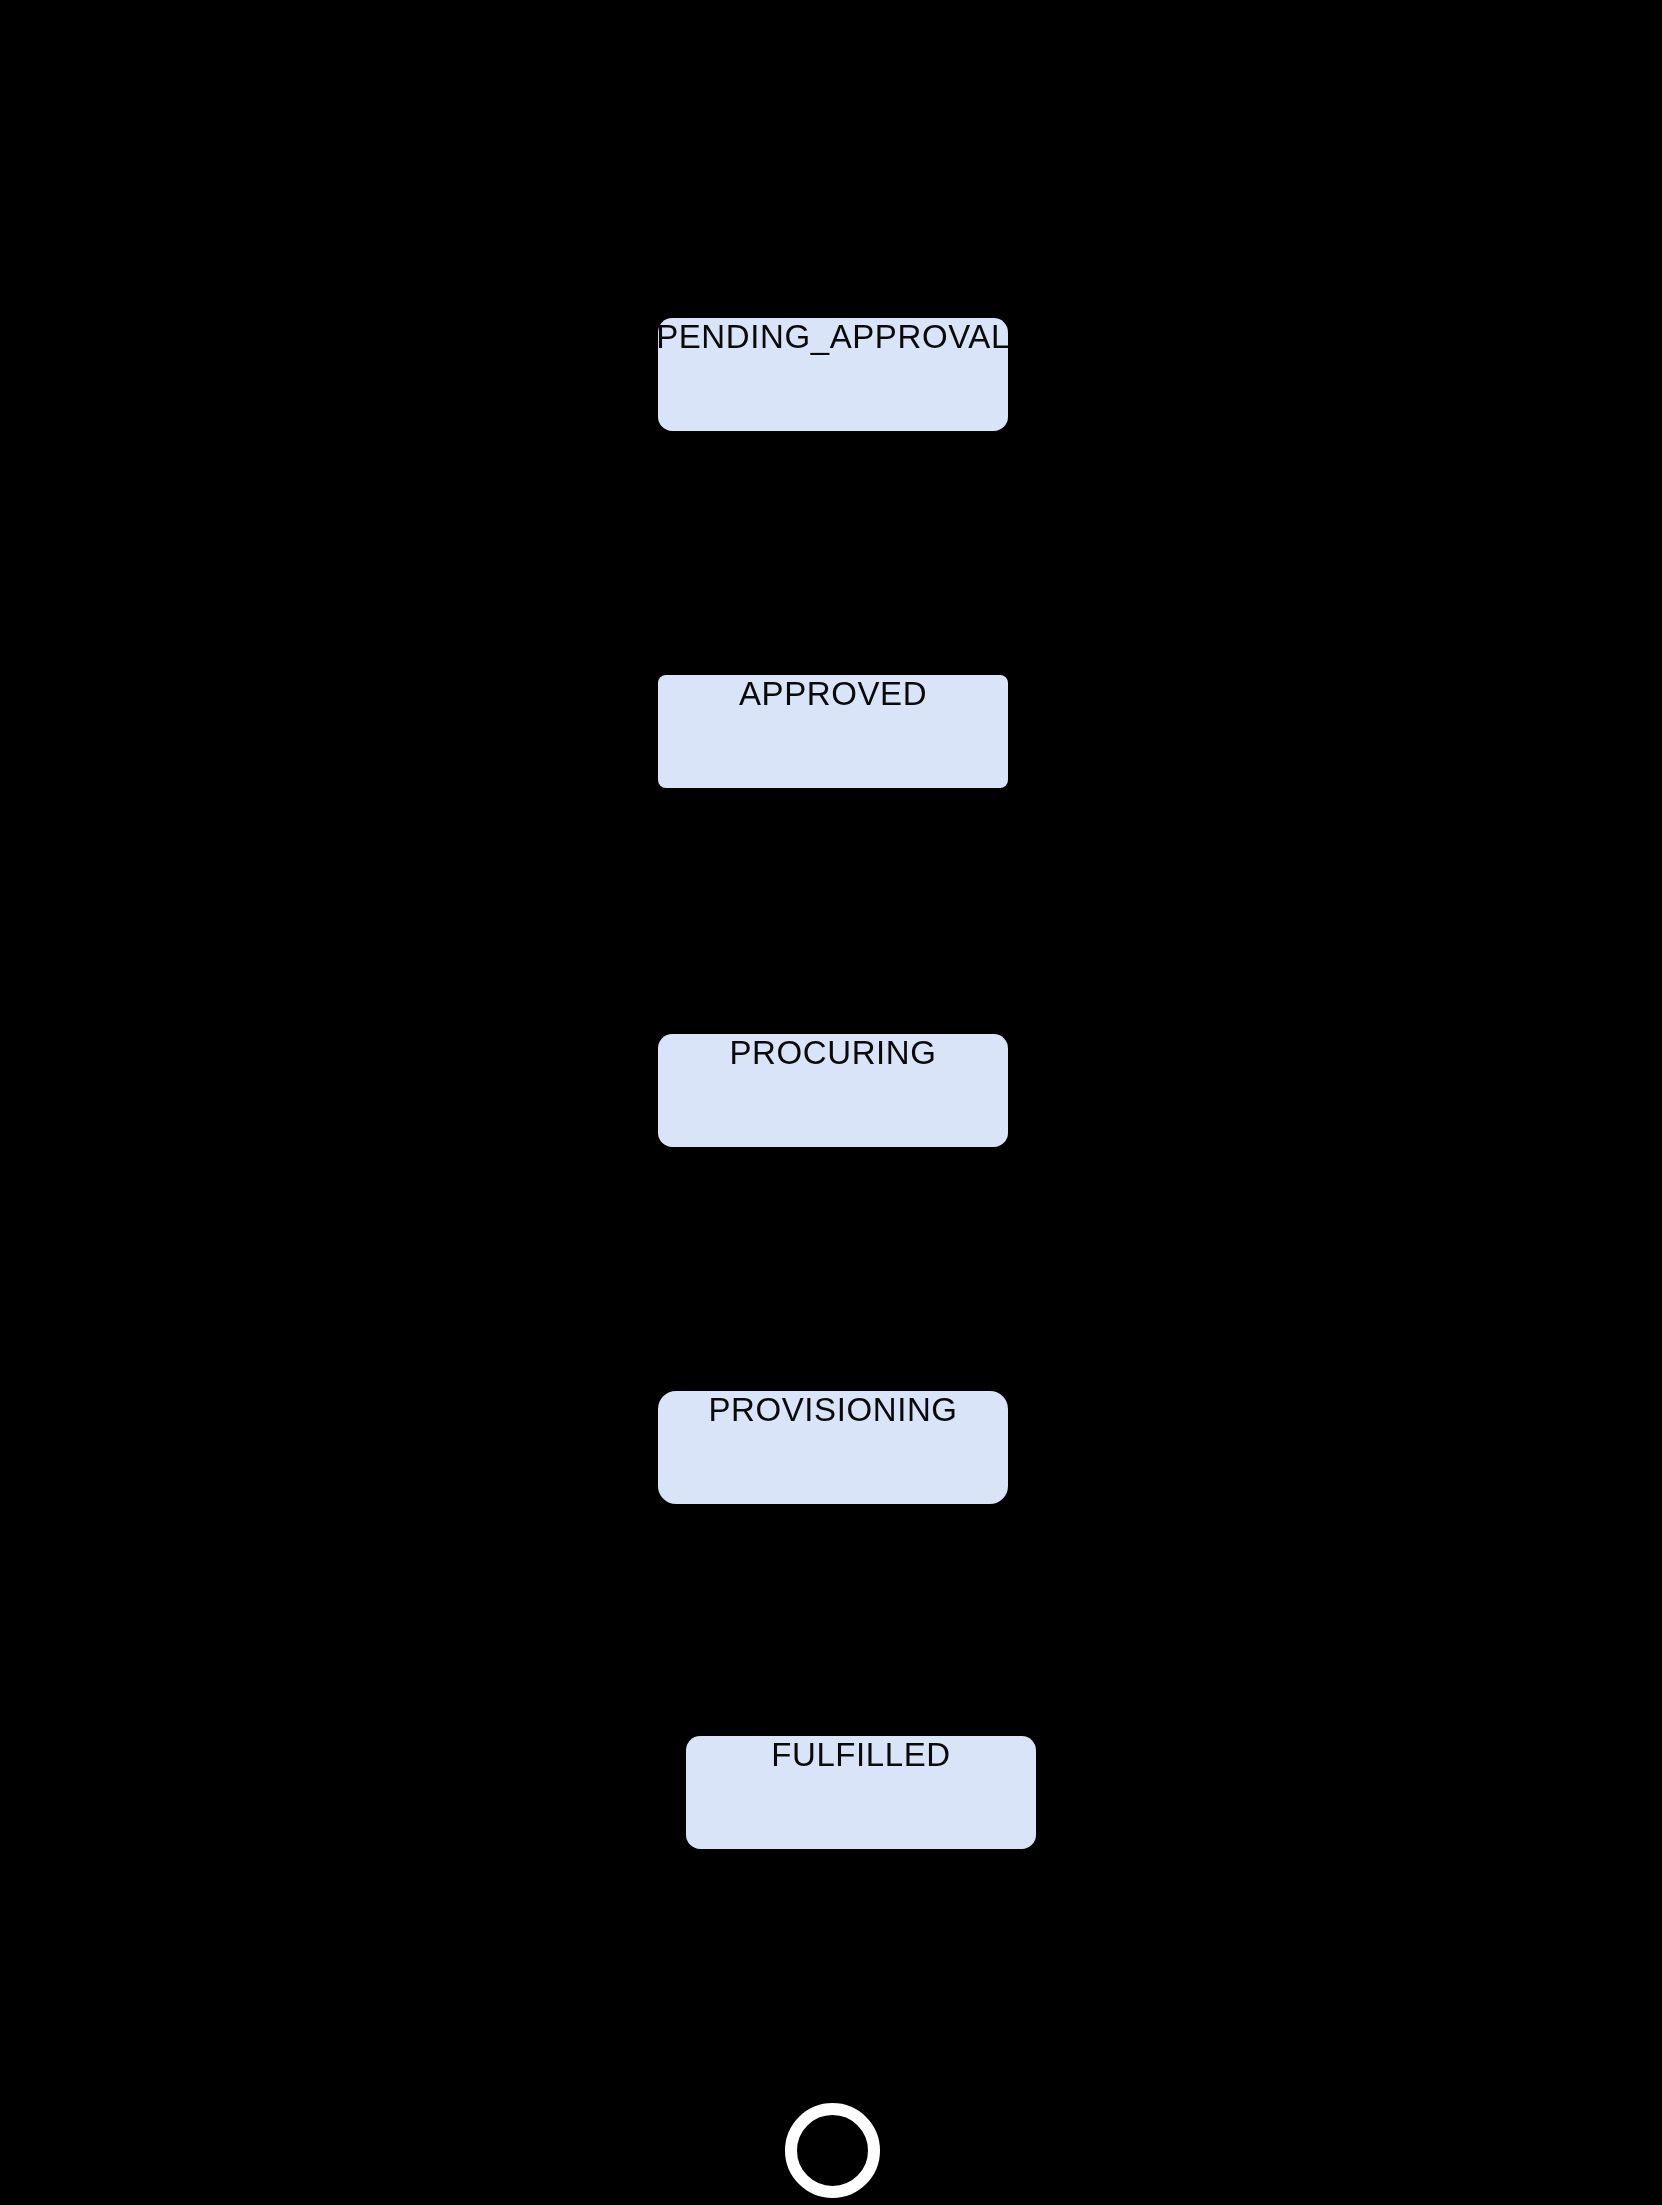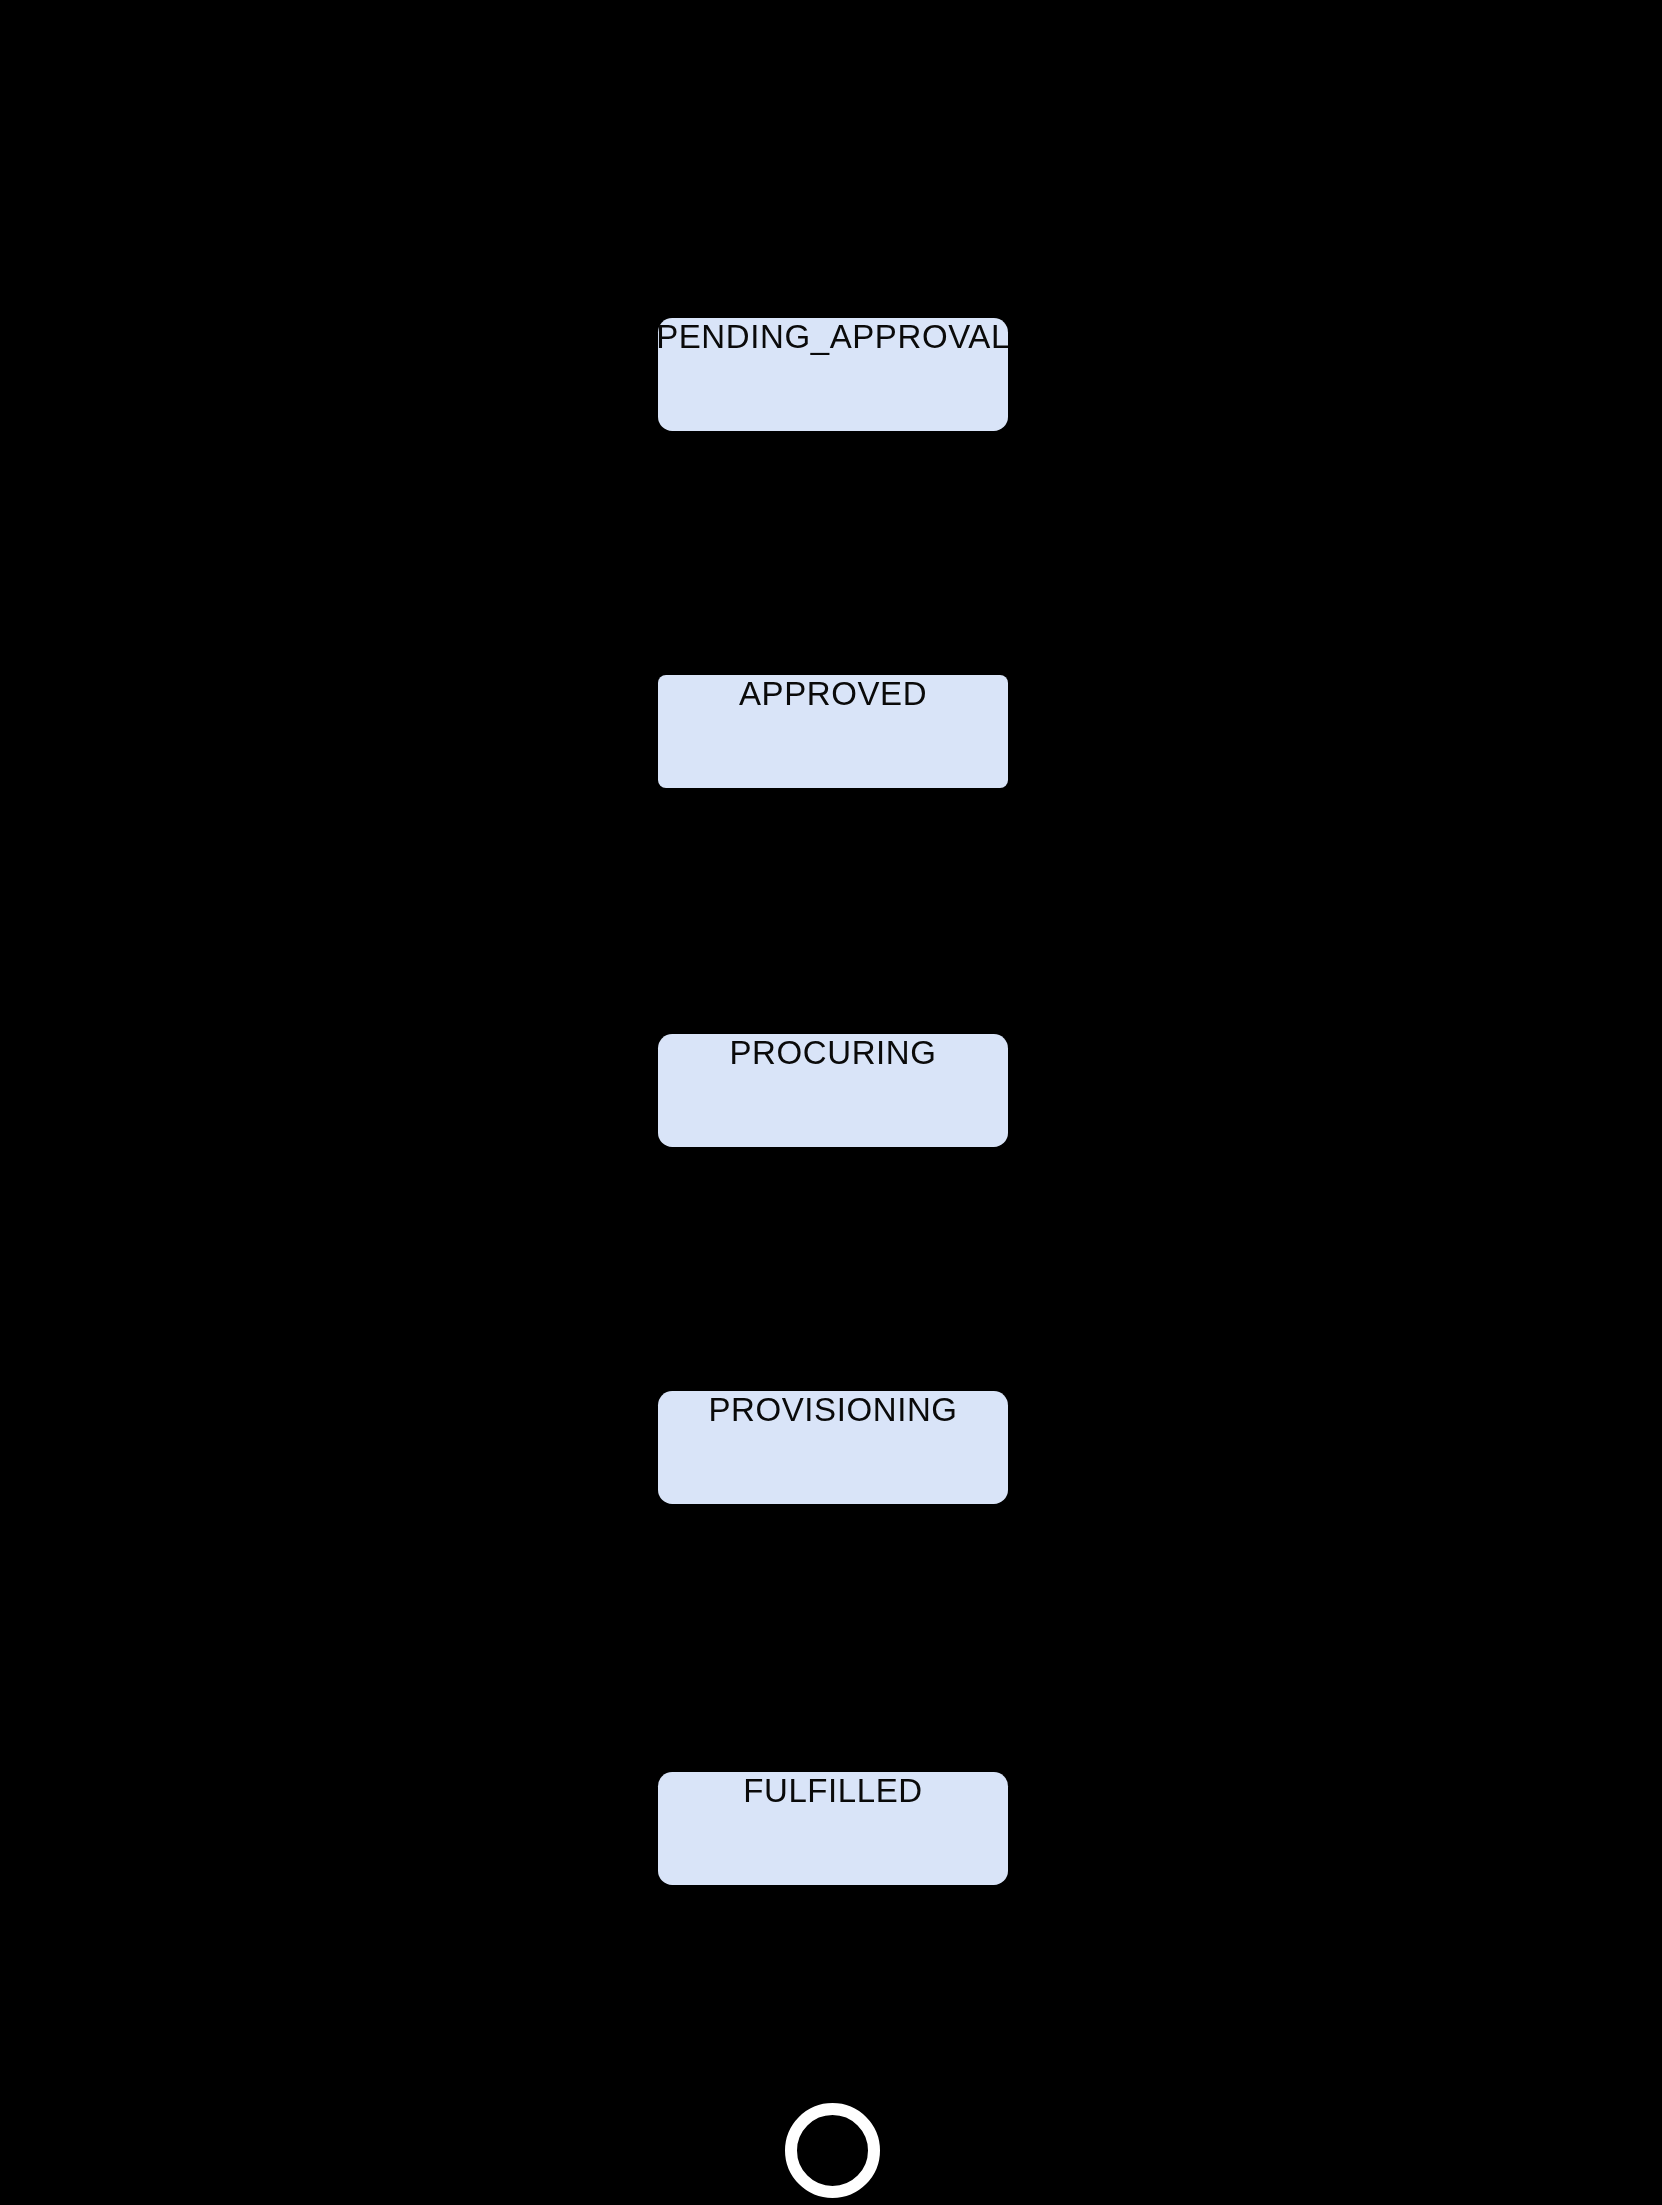--- a/index.html
+++ b/index.html
@@ -29,22 +29,22 @@
   .state-node .label {
     color: var(--node-text, #0a0a0a);
     font-size: 33px;
     font-weight: 400;
     letter-spacing: 0.6px;
     white-space: nowrap;
   }
   .node-0 { top: 318px;  }
   .node-1 { top: 675px; border-radius: 8px; }
   .node-2 { top: 1034px; }
-  .node-3 { top: 1391px; }
-  .node-4 { top: 1772px; }
+  .node-3 { top: 1391px; border-radius: 18px; }
+  .node-4 { top: 1736px; margin-left: 28px; }
   .end-ring {
     position: absolute;
     left: 785px;
     top: 2103px;
     width: 71px;
     height: 71px;
     border: 12px solid var(--ring-color, #ffffff);
     border-radius: 50%;
     background: transparent;
   }

